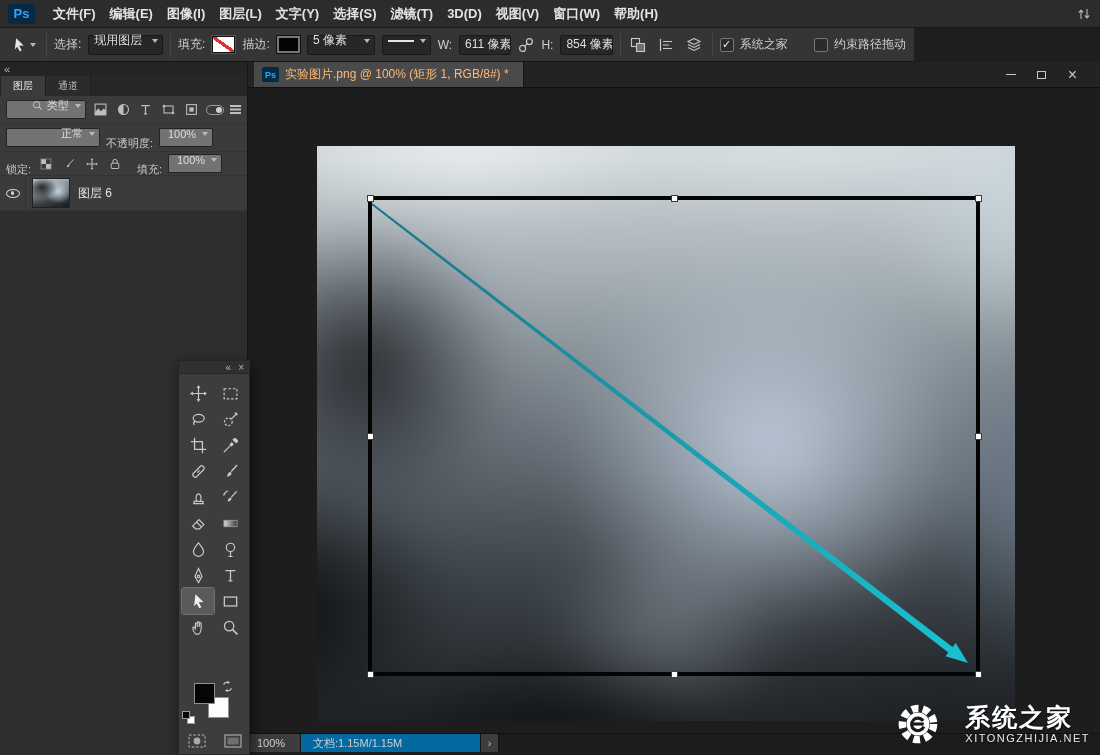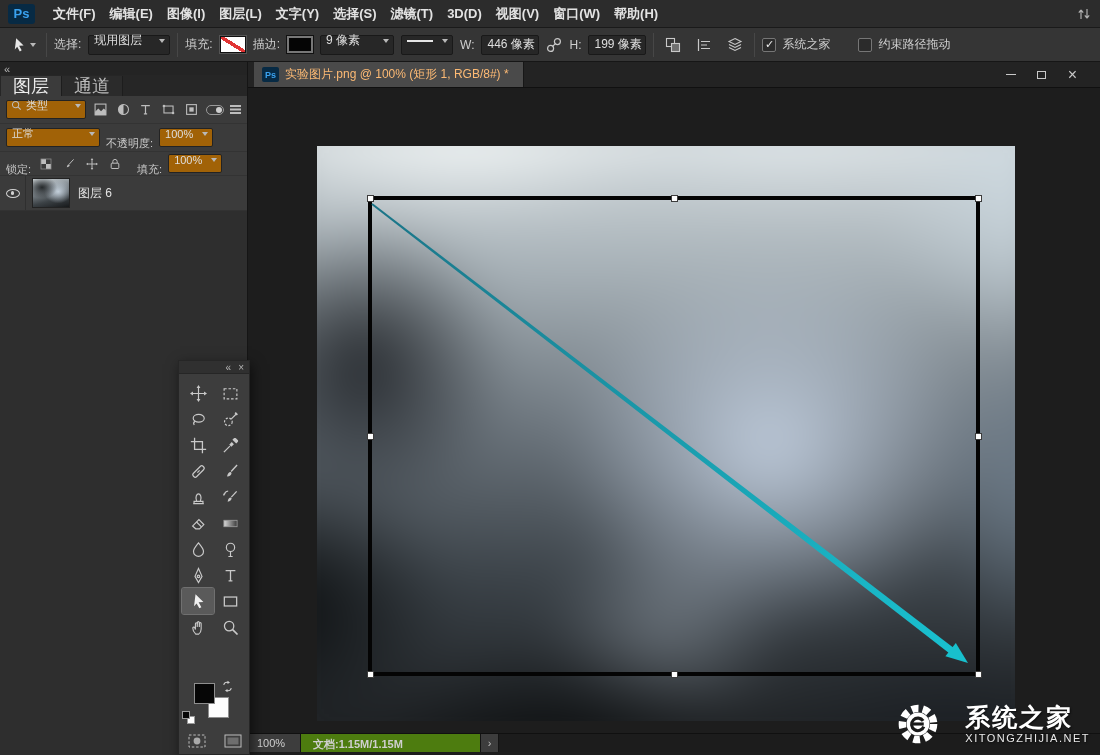--- a/index.html
+++ b/index.html
@@ -7,21 +7,21 @@
   body { position:relative; background:#1e1e1e; font-family:"Liberation Sans","DejaVu Sans",sans-serif; color:#d6d6d6; }
   svg { display:block; }
 
   
   #menubar { position:absolute; left:0; top:0; width:1100px; height:28px; background:#2c2c2c; border-bottom:1px solid #1a1a1a; display:flex; align-items:center; padding:0 8px; gap:14px; }
   #ps-badge { width:27px; height:20px; background:#072a44; color:#3aa2ef; font-weight:bold; font-size:13px; border-radius:3px; display:flex; align-items:center; justify-content:center; margin-right:4px; }
   .menu-item { font-size:13px; color:#e3e3e3; white-space:nowrap; cursor:default;font-weight:bold; }
   #menubar-right { margin-left:auto; opacity:.9; }
 
   
-  #optionsbar { position:absolute; left:0; top:28px; width:1100px; height:34px; background:#353535; border-bottom:1px solid #161616; display:flex; align-items:center; padding:0 8px; gap:7px; font-size:12px; }
+  #optionsbar { position:absolute; left:0; top:28px; width:914px; height:34px; background:#353535; border-bottom:1px solid #161616; display:flex; align-items:center; padding:0 8px; gap:7px; font-size:12px; }
   .vsep { width:1px; height:24px; background:#1f1f1f; border-right:1px solid #474747; }
   .olabel { color:#cfcfcf; white-space:nowrap; }
   .combo { position:relative; display:flex; align-items:center; gap:4px; height:20px; background:#272727; border:1px solid #191919; border-radius:2px; padding:0 16px 8px 5px; color:#dedede; white-space:nowrap; }
   .combo .caret { position:absolute; right:4px; }
   .caret { width:0; height:0; border-left:3.5px solid transparent; border-right:3.5px solid transparent; border-top:4.5px solid #b9b9b9; }
   .numbox { display:flex; align-items:center; height:20px; width:58px; background:#272727; border:1px solid #191919; border-radius:2px; padding:0 5px; color:#dedede; overflow:hidden; white-space:nowrap; }
   .swatch { width:26px; height:17px; border:1px solid #111; box-shadow:0 0 0 1px #555; }
   .swatch.nofill { background:#fff; position:relative; overflow:hidden; }
   .swatch.nofill::after { content:""; position:absolute; inset:0; background:linear-gradient(to top right, transparent 43%, #e03434 43% 57%, transparent 57%); }
   .swatch.stroke-black { background:#050505; border:2px solid #777; outline:1px solid #111; }
@@ -29,28 +29,28 @@
   .ibtn { width:24px; height:22px; display:flex; align-items:center; justify-content:center; border-radius:2px; }
   .cb { width:14px; height:14px; background:#2b2b2b; border:1px solid #767676; border-radius:2px; display:flex; align-items:center; justify-content:center; font-size:11px; line-height:1; color:#eee; }
   .cbrow { display:flex; align-items:center; gap:6px; }
   .linepreview { width:26px; height:2px; background:#e5e5e5; }
 
   
   #leftpanel { position:absolute; left:0; top:62px; width:248px; height:693px; background:#2e2e2e; border-right:1px solid #151515; }
   .dock-head { height:13px; background:#242424; display:flex; align-items:center; padding:0 4px; }
   .collapse { font-size:11px; color:#b5b5b5; line-height:10px; }
   .ptabs { height:21px; background:#262626; display:flex; align-items:flex-end; padding-left:1px; }
-  .ptab { height:20px; padding:0 12px; display:flex; align-items:center; font-size:18px; color:#bdbdbd; background:#2b2b2b; border-right:1px solid #1d1d1d; }
+  .ptab { height:20px; padding:0 12px; display:flex; align-items:center; font-size:10px; color:#bdbdbd; background:#2b2b2b; border-right:1px solid #1d1d1d; }
   .ptab.active { background:#3b3b3b; color:#ececec; }
   .pbody { background:#3b3b3b; }
   .prow { display:flex; align-items:center; gap:6px; padding:0 6px; }
   .filter-row { height:28px; border-bottom:1px solid #333; }
   .blend-row { height:28px; border-bottom:1px solid #333; }
   .lock-row { height:24px; border-bottom:1px solid #333; font-size:11px; }
-  .pcombo { height:19px; background:#a16207; border:1px solid #232323; }
+  .pcombo { height:19px; background:#737373; border:1px solid #232323;justify-content:flex-end; }
   .plabel { font-size:11px; color:#c9c9c9; white-space:nowrap;margin-top:12px; }
   .fbtn { width:17px; height:17px; display:flex; align-items:center; justify-content:center; }
   .toggle { width:18px; height:10px; border:1px solid #9a9a9a; border-radius:5px; position:relative; }
   .toggle::after { content:""; position:absolute; right:1px; top:1px; width:6px; height:6px; border-radius:50%; background:#cfcfcf; }
   .menu-lines { width:11px; height:1.5px; background:#bdbdbd; box-shadow:0 3.5px 0 #bdbdbd, 0 7px 0 #bdbdbd; margin-top:-7px; }
   .layerlist { }
   .lrow { height:35px; display:flex; align-items:center; border-bottom:1px solid #323232; }
   .lrow.sel { background:#545454; }
   .eyebox { width:26px; height:100%; display:flex; align-items:center; justify-content:center; border-right:1px solid #2f2f2f; }
   .eye { width:14px; height:9px; border:1.4px solid #d2d2d2; border-radius:50%; position:relative; }
@@ -88,21 +88,21 @@
       radial-gradient(36% 24% at 36% 98%, rgba(10,12,13,.92), transparent 70%),
       radial-gradient(30% 24% at 85% 96%, rgba(26,30,35,.88), transparent 70%),
       radial-gradient(24% 34% at 99% 58%, rgba(118,136,153,.8), transparent 70%),
       radial-gradient(22% 22% at 50% 78%, rgba(142,152,162,.6), transparent 70%),
       linear-gradient(180deg,#dee4e6 0%, #a9b3b9 25%, #69727a 50%, #3a4147 72%, #191b1d 100%); }
   .shape-rect { position:absolute; left:51px; top:50px; width:612px; height:480px; border:4px solid #040404; }
   .arrow-svg { position:absolute; left:0; top:0; pointer-events:none; }
   .handle { position:absolute; width:7px; height:7px; background:#fdfdfd; border:1px solid #3c3c3c; }
   .statusbar { position:absolute; left:1px; right:0; bottom:3px; height:19px; background:#1c1c1c; border-top:1px solid #101010; display:flex; align-items:stretch; font-size:11px; color:#cfcfcf; }
   .zoombox { width:52px; display:flex; align-items:center; padding-left:8px; background:#3d3d3d; border-right:1px solid #141414; }
-  .docinfo { width:180px; display:flex; align-items:flex-end; padding-left:12px; background:#4d7c0f; border-right:1px solid #141414;font-weight:bold; }
+  .docinfo { width:180px; display:flex; align-items:center; padding-left:12px; background:#0369a1; border-right:1px solid #141414; }
   .expander { width:18px; display:flex; align-items:center; justify-content:center; background:#3d3d3d; border-right:1px solid #141414; color:#bdbdbd; }
 
   
   #toolspanel { position:absolute; left:178px; top:360px; width:72px; height:395px; background:#3d3d3d; border:1px solid #262626; box-shadow:2px 4px 12px rgba(0,0,0,.55); z-index:40; }
   .tp-head { height:13px; background:#303030; border-bottom:1px solid #262626; display:flex; align-items:center; justify-content:flex-end; gap:7px; padding:0 5px; }
   .tp-head span { font-size:10px; color:#b5b5b5; line-height:9px; }
   .tgrid { position:absolute; left:3px; top:19px; width:64px; display:grid; grid-template-columns:repeat(2,32px); grid-auto-rows:26px; }
   .tcell { display:flex; align-items:center; justify-content:center; border-radius:2px; }
   .tcell.sel { background:#5a5a5a; outline:1px solid #707070; }
   .swatchzone { position:absolute; left:0; top:318px; width:72px; height:52px; }
@@ -162,43 +162,43 @@
   <div class="combo" style="width:82px">
     <span>现用图层</span>
     <span class="caret"></span>
   </div>
   <div class="vsep"></div>
   <span class="olabel">填充:</span>
   <div class="swatch nofill"></div>
   <span class="olabel">描边:</span>
   <div class="swatch stroke-black"></div>
   <div class="combo" style="width:74px">
-    <span>9 像素</span>
+    <span>5 像素</span>
     <span class="caret"></span>
   </div>
   <div class="combo" style="width:52px">
     <span class="linepreview"></span>
     <span class="caret"></span>
   </div>
   <span class="olabel">W:</span>
   <div class="numbox">
-      <span>446 像素</span>
+      <span>611 像素</span>
     </div>
   <span>
       <svg width="16" height="16" viewBox="0 0 16 16">
         <g fill="none" stroke="#c9c9c9" stroke-width="1.2">
           <circle cx="4.6" cy="11.4" r="3"></circle>
           <circle cx="11.4" cy="4.6" r="3"></circle>
           <path d="M6.4 9.6l3.2-3.2"></path>
         </g>
       </svg>
     </span>
   <span class="olabel">H:</span>
   <div class="numbox">
-      <span>199 像素</span>
+      <span>854 像素</span>
     </div>
   <div class="vsep"></div>
   <div class="ibtn">
       <svg width="16" height="16" viewBox="0 0 16 16">
         <g fill="none" stroke="#c9c9c9" stroke-width="1.1">
           <rect x="1.5" y="1.5" width="8" height="8"></rect>
           <rect x="6.5" y="6.5" width="8" height="8" fill="#6f6f6f"></rect>
         </g>
       </svg>
     </div>

